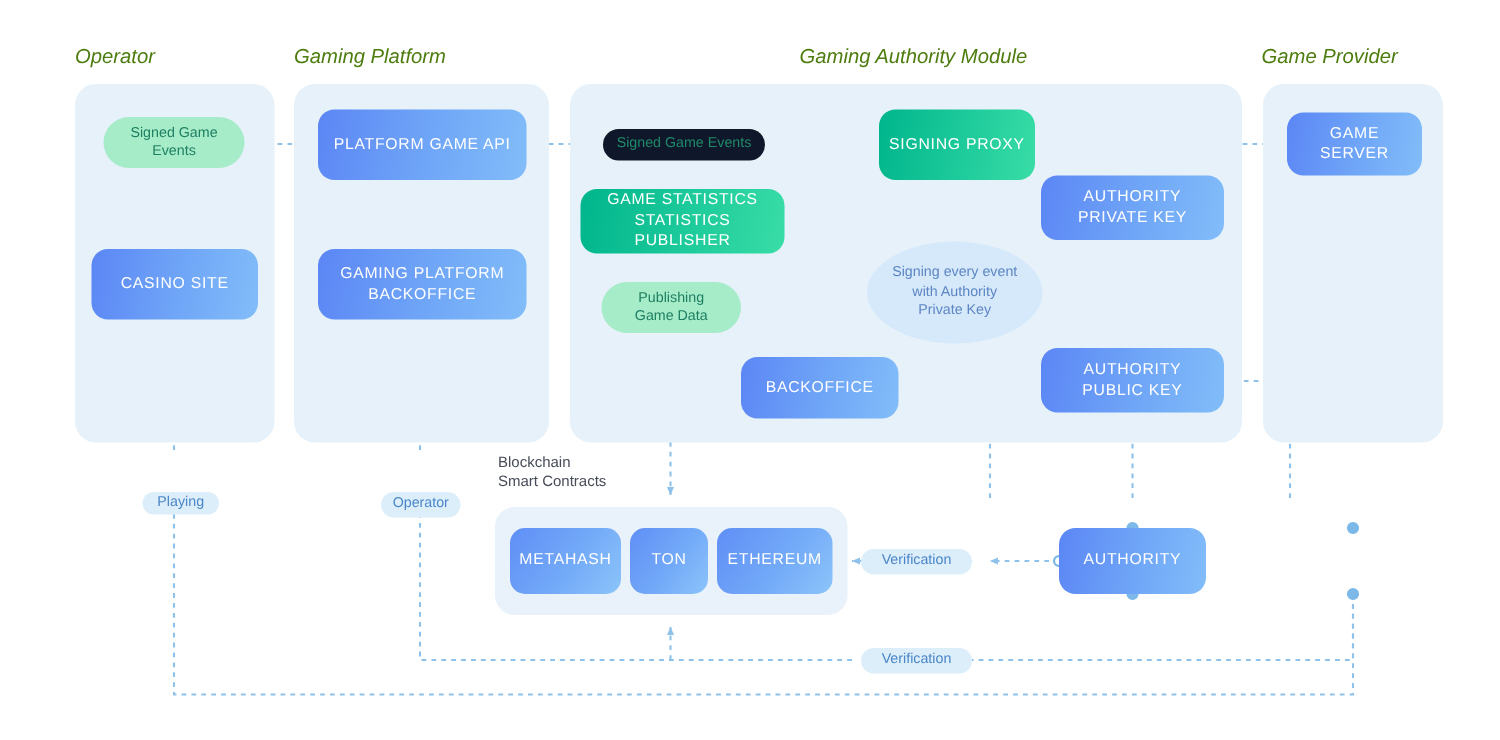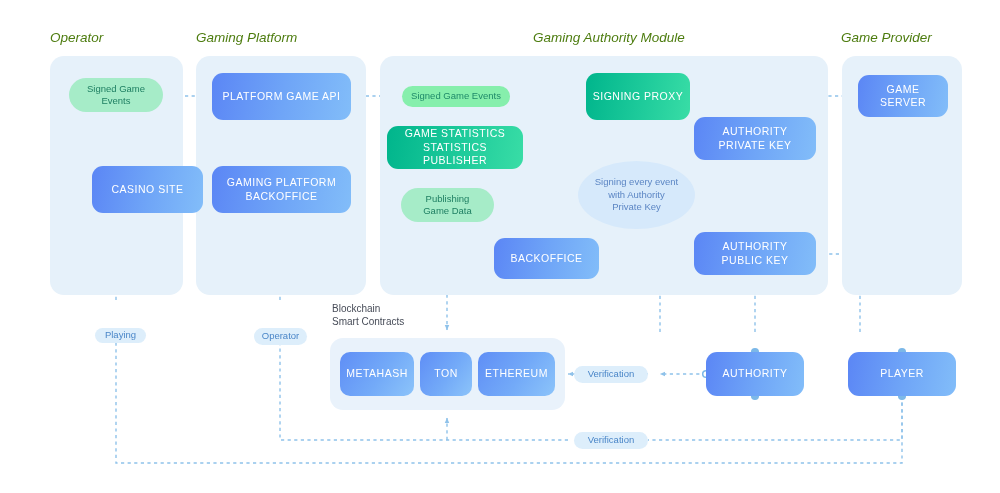--- a/index.html
+++ b/index.html
@@ -32,21 +32,21 @@
     background:linear-gradient(125deg,#5f8ef6 0%,#73aaf8 55%,#8cc4fa 100%);
   }
 
   
   .pill{
     position:absolute;border-radius:999px;display:flex;align-items:center;
     justify-content:center;text-align:center;font-size:9.5px;line-height:1.3;
     box-sizing:border-box;padding:2px 8px;white-space:nowrap;
   }
   .pill.green{background:#a6ecc8;color:#1e7f62;}
-  .pill.greenwide{background:#86efac;color:#1f8a69;}
+  .pill.greenwide{background:#0f172a;color:#1f8a69;}
   .pill.blue{background:#ddeefb;color:#4a86c8;}
   .pill.multiline{white-space:normal;}
 
   
   .bubble{
     position:absolute;border-radius:50%;background:#d6e9fb;
     display:flex;align-items:center;justify-content:center;text-align:center;
     color:#5c86c4;font-size:9.5px;line-height:1.35;box-sizing:border-box;
     padding:4px 8px;
   }
@@ -144,21 +144,21 @@
   <div class="lane-title" style="left:533px;top:30px;">Gaming Authority Module</div>
   <div class="lane-title" style="left:841px;top:30px;">Game Provider</div>
 
   <div class="pill green multiline" style="left:69px;top:78px;width:94px;height:34px;">
     <span>
       <span>Signed Game</span><br>
       <span>Events</span>
     </span>
   </div>
 
-  <div class="node blue" style="left:61px;top:166px;width:111px;height:47px;margin-left:31px;">
+  <div class="node blue" style="left:61px;top:166px;width:111px;height:47px;">
     <span>CASINO SITE</span>
   </div>
 
   <div class="node blue" style="left:212px;top:73px;width:139px;height:47px;">
     <span>PLATFORM GAME API</span>
   </div>
 
   <div class="node blue" style="left:212px;top:166px;width:139px;height:47px;">
     <span>
       <span>GAMING PLATFORM</span><br>
@@ -230,22 +230,19 @@
     <span>METAHASH</span>
   </div>
   <div class="node chain" style="left:478px;top:352px;width:77px;height:44px;">
     <span>ETHEREUM</span>
   </div>
 
   <div class="node blue" style="left:706px;top:352px;width:98px;height:44px;">
     <span>AUTHORITY</span>
   </div>
 
-  <div class="node blue" style="left:848px;top:352px;width:108px;height:44px;">
-    <span>PLAYER</span>
-  </div>
 
   <div class="pill blue" style="left:95px;top:328px;width:51px;height:15px;">Playing</div>
   <div class="pill blue" style="left:254px;top:328px;width:53px;height:17px;">Operator</div>
   <div class="pill blue" style="left:574px;top:366px;width:74px;height:17px;">Verification</div>
   <div class="pill blue" style="left:574px;top:432px;width:74px;height:17px;">Verification</div>
 
 </div>
 
 </body></html>

